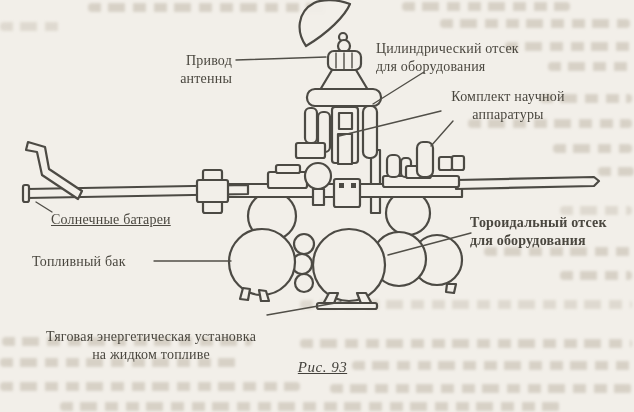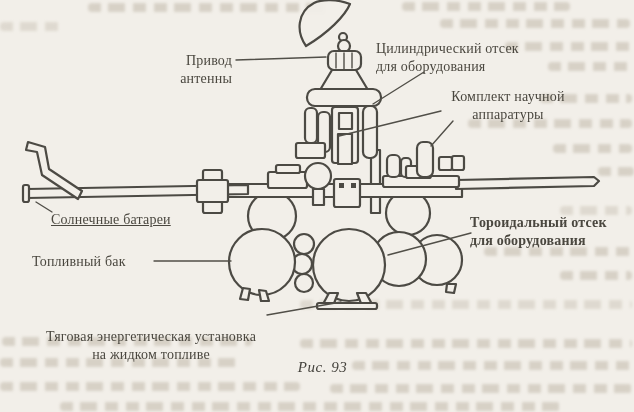--- a/index.html
+++ b/index.html
@@ -20,21 +20,21 @@
   .f{fill:#f2efe9;}
   .nf{fill:none;}
   .diagram-label{
     position:absolute;color:#4a473f;font-size:14px;line-height:1.32;
     white-space:pre-line;letter-spacing:.2px;
   }
   .right{text-align:right;}
   .center{text-align:center;}
   .caption{
     position:absolute;color:#44423c;font-size:15px;font-style:italic;
-    letter-spacing:.5px;text-align:center;
+    letter-spacing:.5px;text-align:center;text-decoration:underline;
   }
 </style>
 </head>
 <body>
 
 <div class="page">
 
   <div>
     <div class="bleed" style="left:88px;top:3px;width:240px;"></div>
     <div class="bleed" style="left:402px;top:2px;width:168px;"></div>

